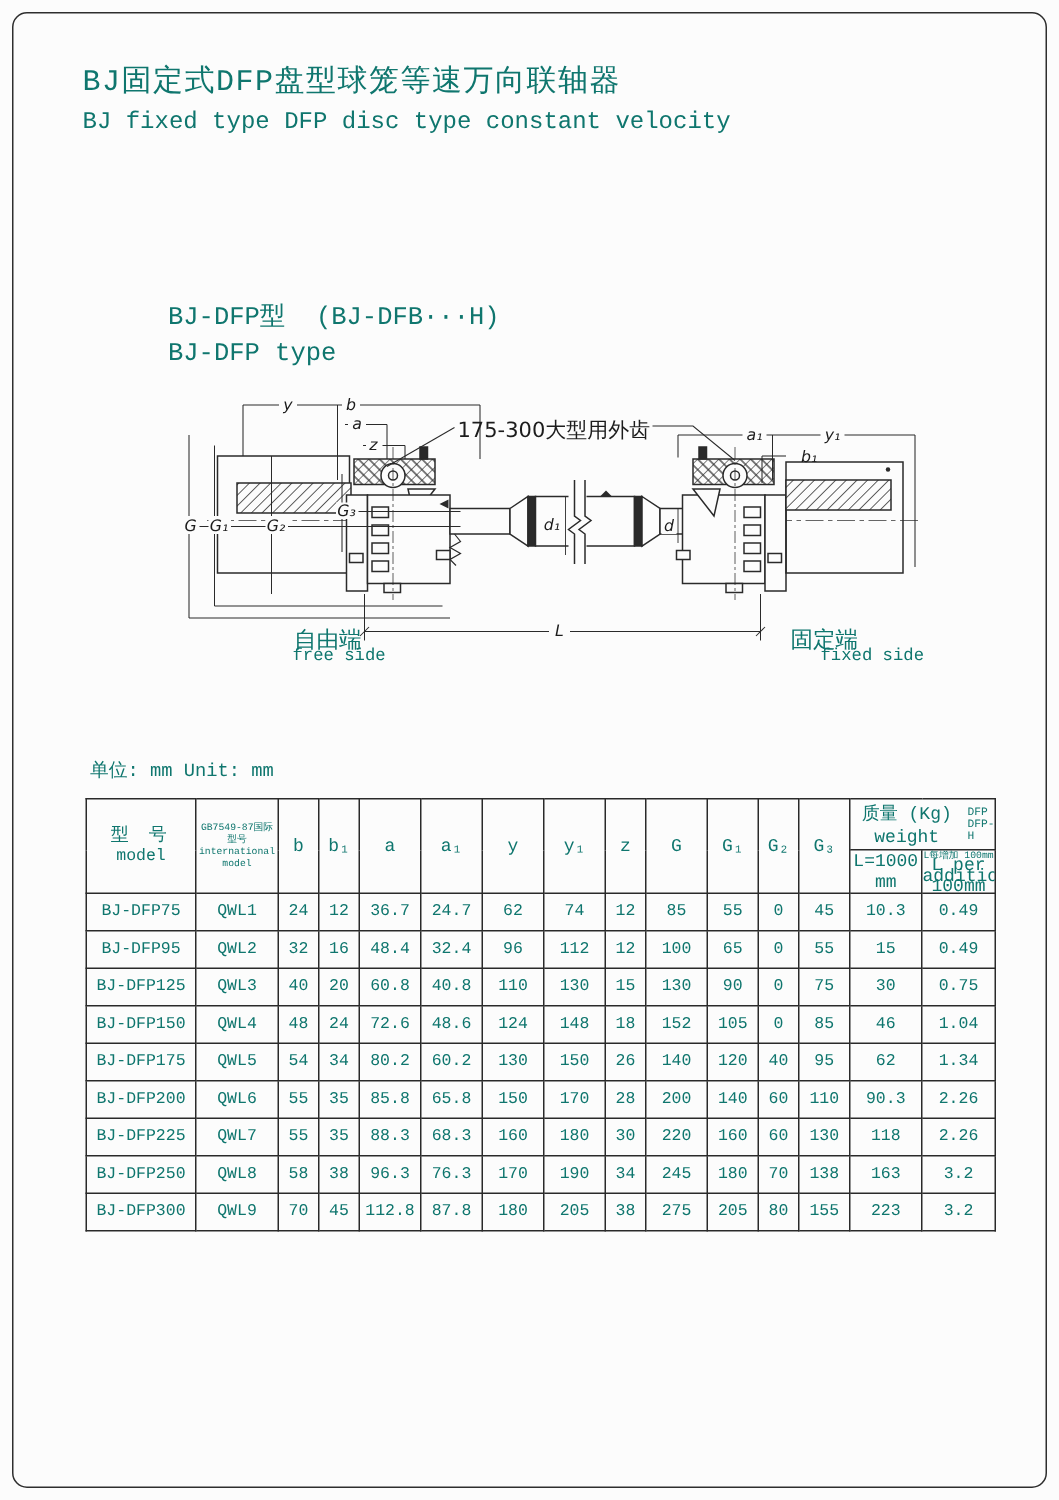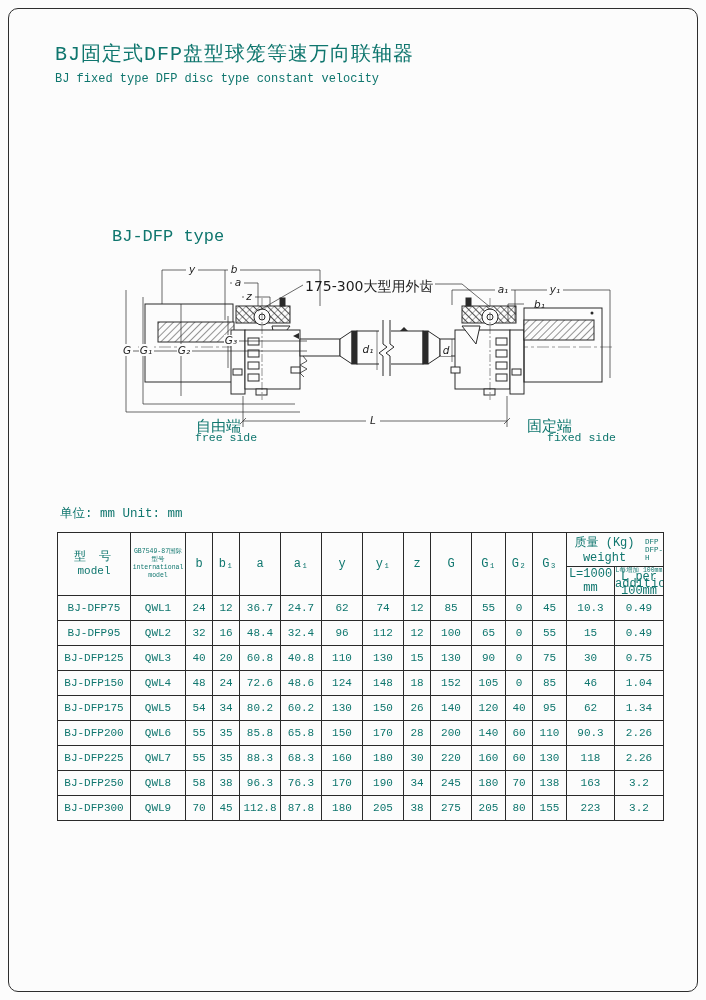--- a/index.html
+++ b/index.html
@@ -3,21 +3,21 @@
 <meta charset="utf-8">
 <title>BJ-DFP coupling catalog page</title>
 <style>
   html,body{margin:0;padding:0;background:#e8e8e8;}
   .page{position:relative;width:706px;height:1000px;background:#fcfcfc;overflow:hidden;
         font-family:"Liberation Mono","DejaVu Sans Mono",monospace;color:#0f766e;padding-left:16px;}
   .page-border{position:absolute;left:8px;top:8px;width:688px;height:982px;
         border:1.5px solid #2e2e2e;border-radius:10px;pointer-events:none;}
   .abs{position:absolute;white-space:pre;}
   .title-zh{left:55px;top:40px;font-size:20px;letter-spacing:1px;}
-  .title-en1{left:55px;top:72px;font-size:12px;}
+  .title-en1{left:55px;top:72px;font-size:16px;}
   .title-en2{left:55px;top:100px;font-size:18px;}
   .type-zh{left:112px;top:199px;font-size:17px;}
   .type-en{left:112px;top:227px;font-size:17px;}
   .unit-note{left:60px;top:505px;font-size:12.5px;}
   .side-label-zh{font-size:15px;}
   .side-label-en{font-size:11.5px;}
 
   
   svg.diagram{position:absolute;left:0;top:248px;width:706px;height:212px;}
   svg.diagram text{font-family:"DejaVu Sans",sans-serif;fill:#1c1c1c;}
@@ -45,20 +45,21 @@
 </style>
 </head>
 <body>
 
 <div class="page">
   <div class="page-border"></div>
 
   <div class="abs title-zh">BJ固定式DFP盘型球笼等速万向联轴器</div>
   <div class="abs title-en1">BJ fixed type DFP disc type constant velocity</div>
 
+  <div class="abs type-zh">BJ-DFP型  (BJ-DFB···H)</div>
   <div class="abs type-en">BJ-DFP type</div>
 
   <svg class="diagram" viewBox="0 248 706 212">
     <defs>
       <pattern id="h45" width="5" height="5" patternUnits="userSpaceOnUse" patternTransform="rotate(45)">
         <rect width="5" height="5" fill="#fcfcfc"></rect>
         <line x1="0" y1="0" x2="0" y2="5" stroke="#2a2a2a" stroke-width="1"></line>
       </pattern>
       <pattern id="hx" width="5" height="5" patternUnits="userSpaceOnUse" patternTransform="rotate(45)">
         <rect width="5" height="5" fill="#fcfcfc"></rect>

